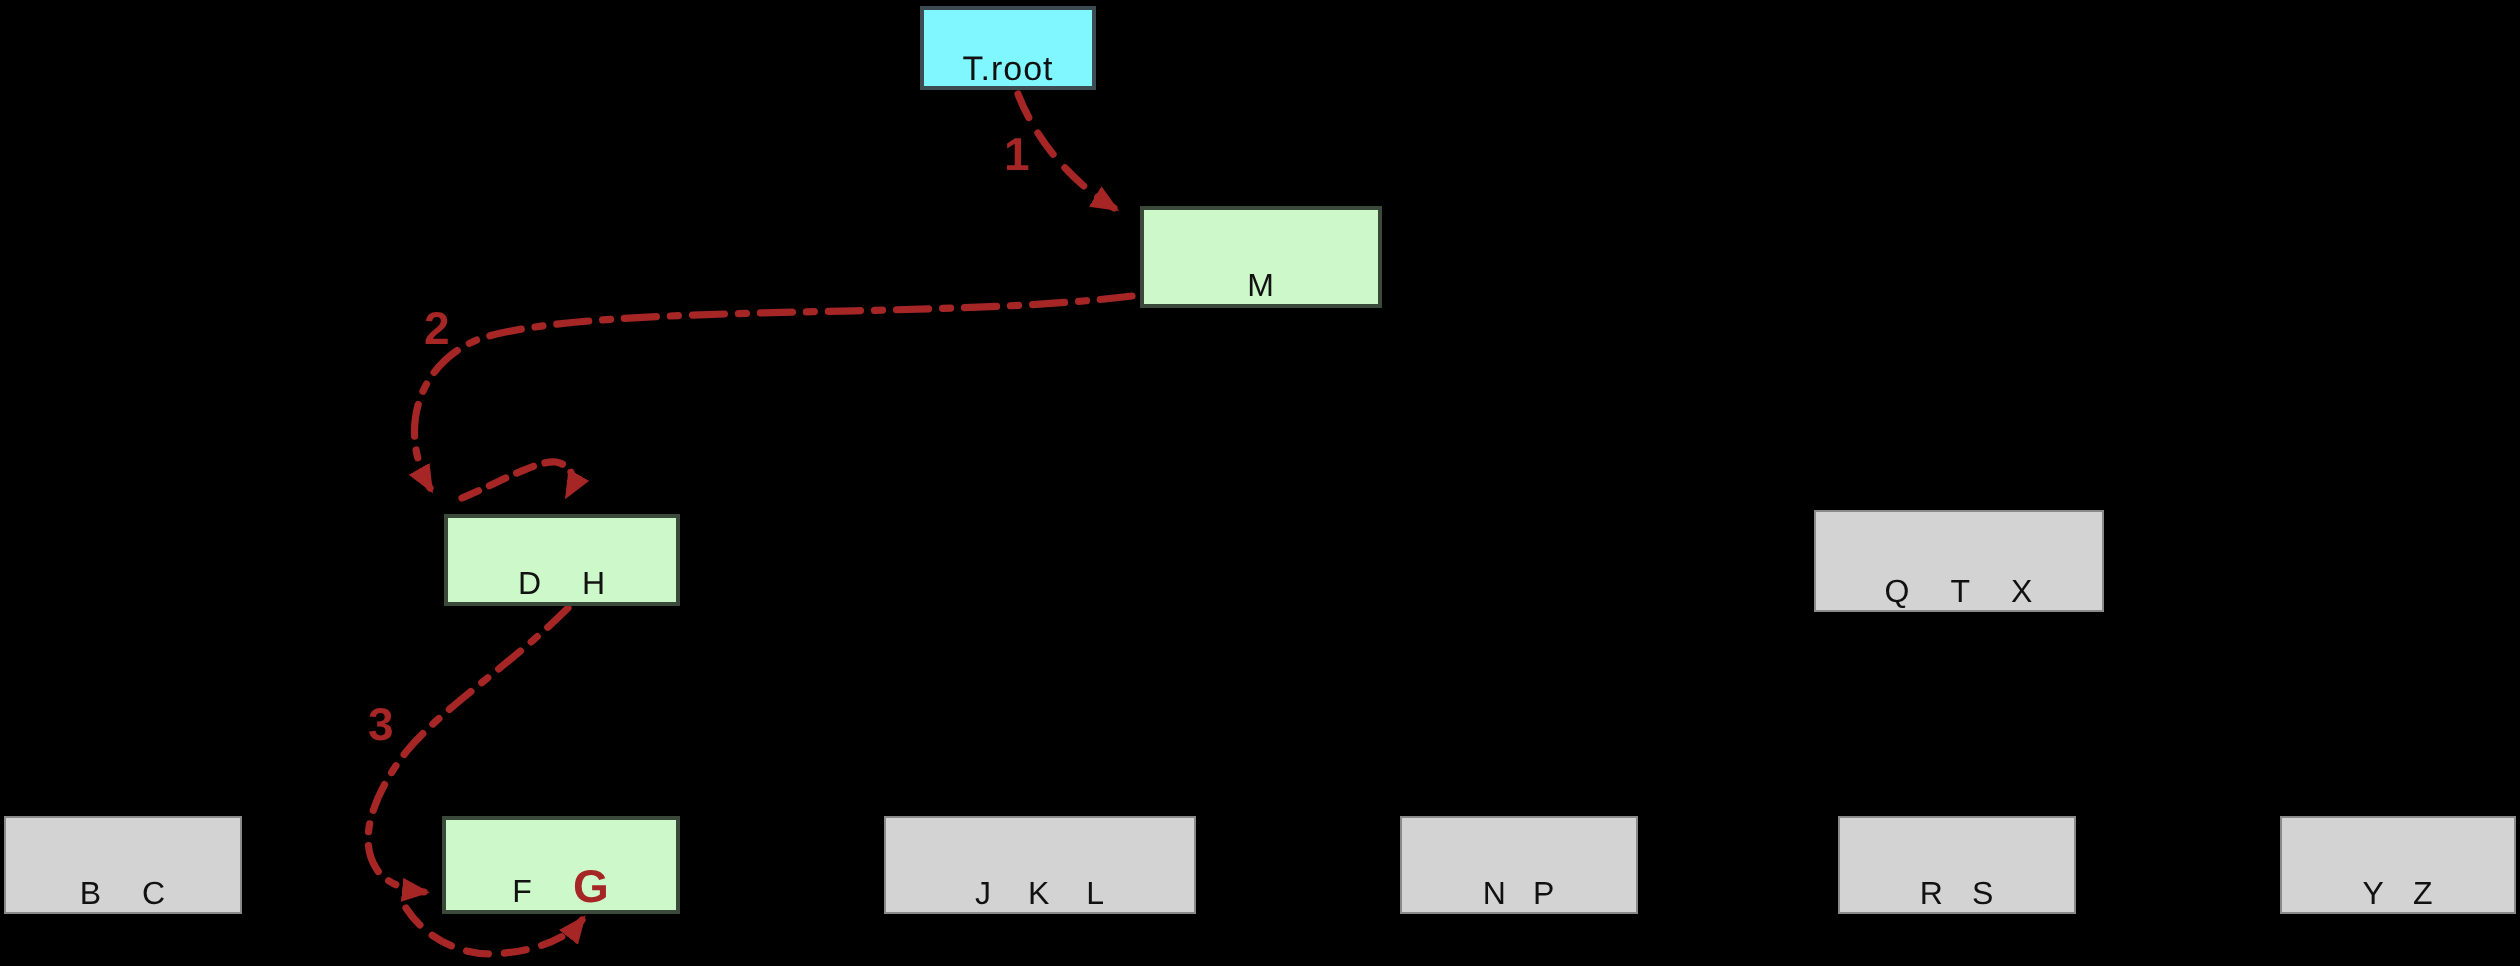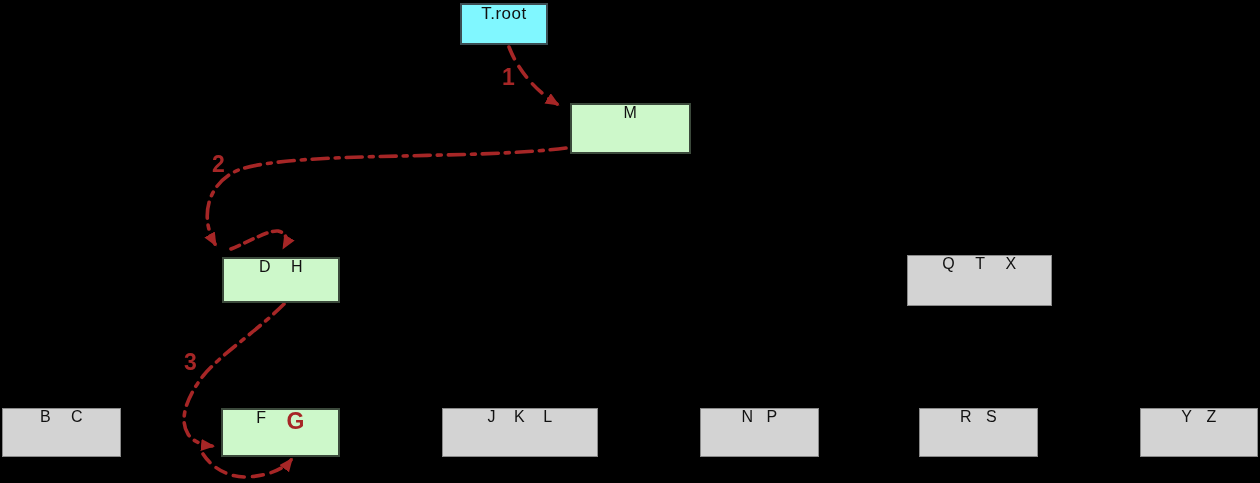--- a/index.html
+++ b/index.html
@@ -13,21 +13,21 @@
     background: var(--background, #000);
     overflow: hidden;
   }
   .overlay {
     position: absolute; inset: 0;
     width: 1260px; height: 483px;
   }
   .node {
     position: absolute;
     display: flex;
-    align-items: flex-start;
+    align-items: flex-end;
     justify-content: center;
     gap: 20px;
     box-sizing: border-box;
     font-size: 16px;
     color: var(--key-text, #111);
     letter-spacing: 0.5px;
   }
   .node-root {
     background: var(--root-fill, #80f7ff);
     border: 2px solid #3c4c52;

